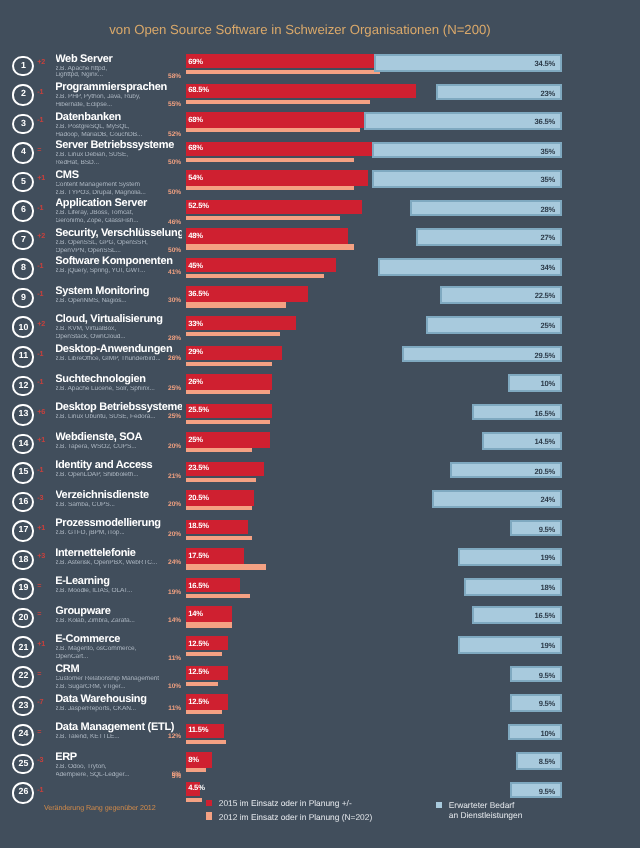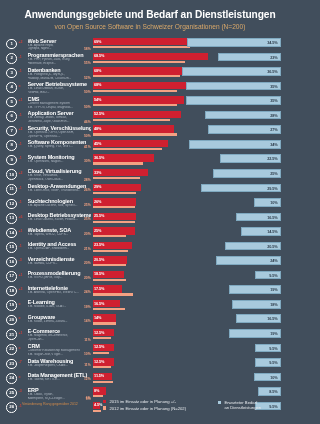--- a/index.html
+++ b/index.html
@@ -96,21 +96,20 @@
   .sw.orange{background:#f4a183;}
   .sw.blue{background:#a8cadd;}
   .lg-text{font-size:4.2px;color:#e6e9ed;margin-left:3px;line-height:5px;}
   .legend-right{position:absolute;left:218px;top:4px;display:flex;}
   .legend-right .lg-text{font-size:4.2px;}
 </style>
 </head>
 <body>
 
 <div class="header">
-  <div class="title">Anwendungsgebiete und Bedarf an Dienstleistungen</div>
   <div class="subtitle">von Open Source Software in Schweizer Organisationen (N=200)</div>
 </div>
 
 <div class="rows" id="rows-container">
     <div class="row">
       <div class="rank-wrap">
         <div class="rank">1</div>
       </div>
       <div class="delta">+2</div>
       <div class="labels">

